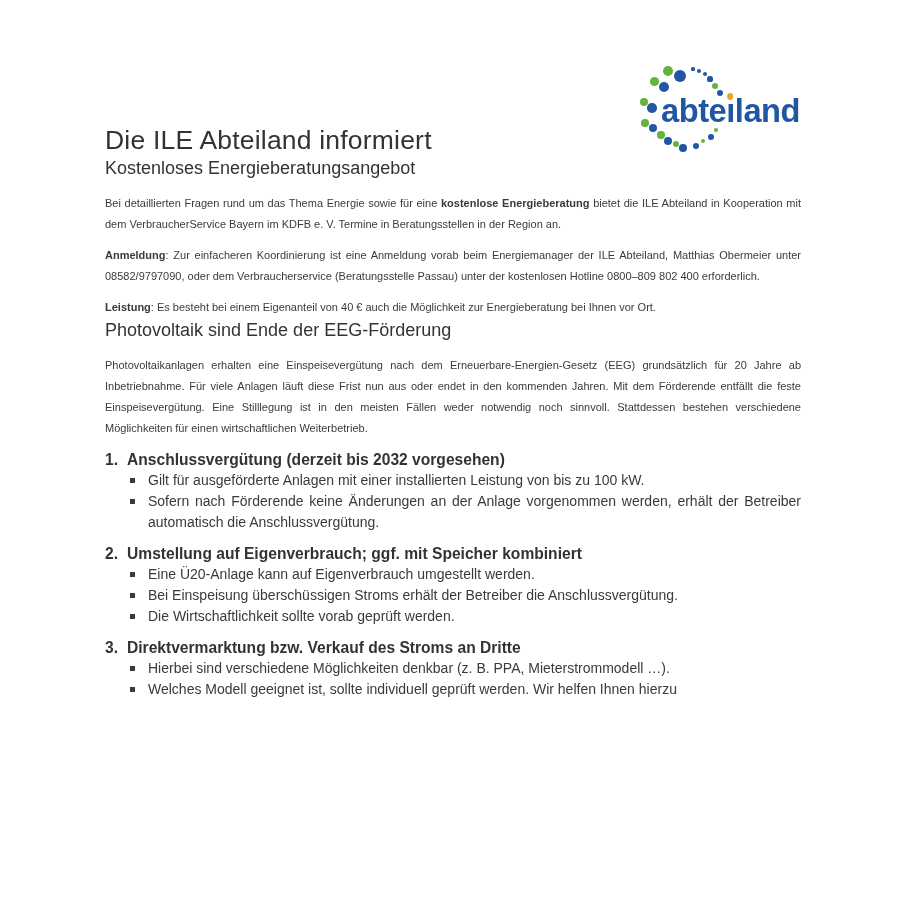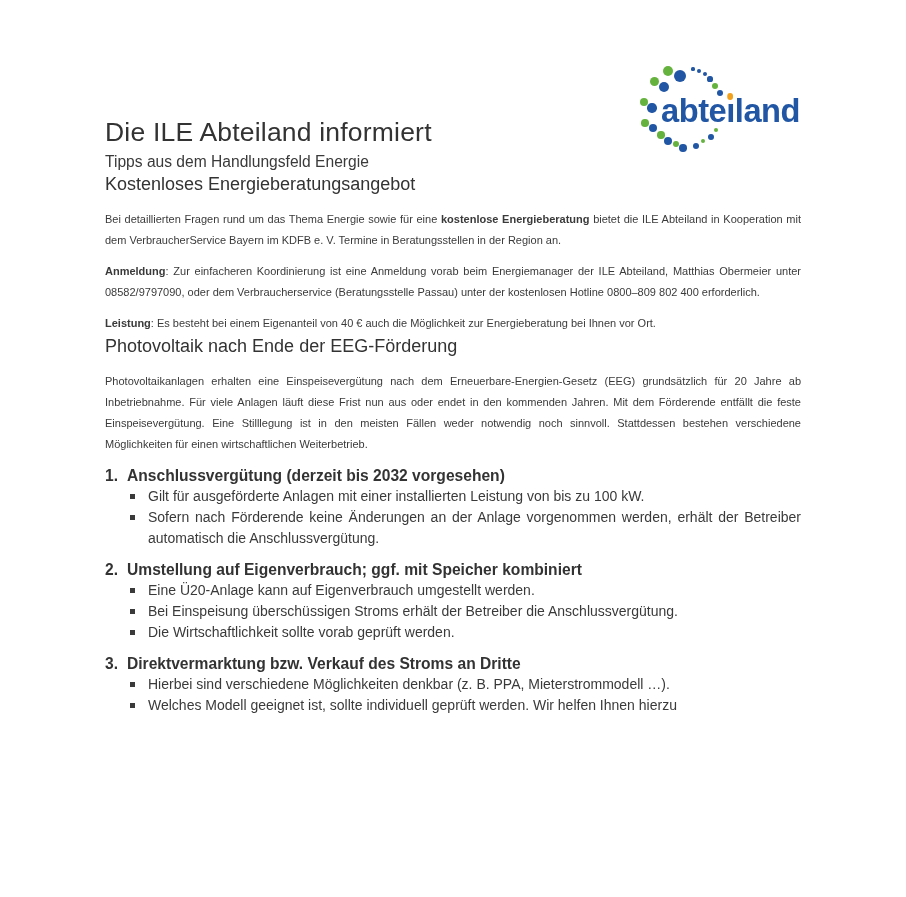--- a/index.html
+++ b/index.html
@@ -5,21 +5,21 @@
   html,body { margin:0; padding:0; background:#ffffff; }
   .page {
     position:relative;
     width:906px; height:897px;
     background:#ffffff;
     overflow:hidden;
     font-family:"Liberation Sans", sans-serif;
     color:#3a3a3a;
   }
   .content {
-    position:absolute; left:105px; top:4px;
+    position:absolute; left:105px; top:12px;
     width:696px;
     padding-top:113px;
   }
   .title {
     margin:0; font-size:26.5px; line-height:30.5px;
     font-weight:400; color:#333333; letter-spacing:0.2px;
   }
   .subtitle {
     margin:4px 0 0; font-size:15.6px; line-height:20px; color:#3a3a3a;
   }
@@ -98,28 +98,27 @@
         <div style="left: 63.6px; top: 78.6px; width: 4.8px; height: 4.8px; background: rgb(101, 179, 62);"></div>
         <div style="left: 71.1px; top: 74.1px; width: 5.8px; height: 5.8px; background: rgb(33, 86, 165);"></div>
         <div style="left: 76.9px; top: 67.9px; width: 4.2px; height: 4.2px; background: rgb(101, 179, 62);"></div>
       </div>
     <div class="logo-text" id="logo-text" style="color: rgb(33, 86, 165);"><span>abte</span><span class="logo-i" id="logo-i">ı</span><span>land</span></div>
   </div>
 
   <div class="content">
 
     <h1 class="title">Die ILE Abteiland informiert</h1>
-    <p class="subtitle">Tipps aus dem Handlungsfeld Energie</p>
 
     <h2 class="section h2-first">Kostenloses Energieberatungsangebot</h2>
     <p class="body after-h2"><span>Bei detaillierten Fragen rund um das Thema Energie sowie für eine </span><span class="b">kostenlose Energieberatung</span><span> bietet die ILE Abteiland in Kooperation mit dem VerbraucherService Bayern im KDFB e. V. Termine in Beratungsstellen in der Region an.</span></p>
     <p class="body"><span class="b">Anmeldung</span><span>: Zur einfacheren Koordinierung ist eine Anmeldung vorab beim Energiemanager der ILE Abteiland, Matthias Obermeier unter 08582/9797090, oder dem Verbraucherservice (Beratungsstelle Passau) unter der kostenlosen Hotline 0800–809 802 400 erforderlich.</span></p>
     <p class="body"><span class="b">Leistung</span><span>: Es besteht bei einem Eigenanteil von 40 € auch die Möglichkeit zur Energieberatung bei Ihnen vor Ort.</span></p>
 
-    <h2 class="section h2-later">Photovoltaik nach Ende der EEG-Förderung</h2>
+    <h2 class="section h2-later">Photovoltaik sind Ende der EEG-Förderung</h2>
     <p class="body after-h2"><span>Photovoltaikanlagen erhalten eine Einspeisevergütung nach dem Erneuerbare-Energien-Gesetz (EEG) grundsätzlich für 20 Jahre ab Inbetriebnahme. Für viele Anlagen läuft diese Frist nun aus oder endet in den kommenden Jahren. Mit dem Förderende entfällt die feste Einspeisevergütung. Eine Stilllegung ist in den meisten Fällen weder notwendig noch sinnvoll. Stattdessen bestehen verschiedene Möglichkeiten für einen wirtschaftlichen Weiterbetrieb.</span></p>
 
     <div class="num-item">
       <div class="num-head">
         <span class="num">1.</span>
         <span class="num-title">Anschlussvergütung (derzeit bis 2032 vorgesehen)</span>
       </div>
       <ul class="bullets">
           <li>Gilt für ausgeförderte Anlagen mit einer installierten Leistung von bis zu 100 kW.</li>
           <li>Sofern nach Förderende keine Änderungen an der Anlage vorgenommen werden, erhält der Betreiber automatisch die Anschlussvergütung.</li>

